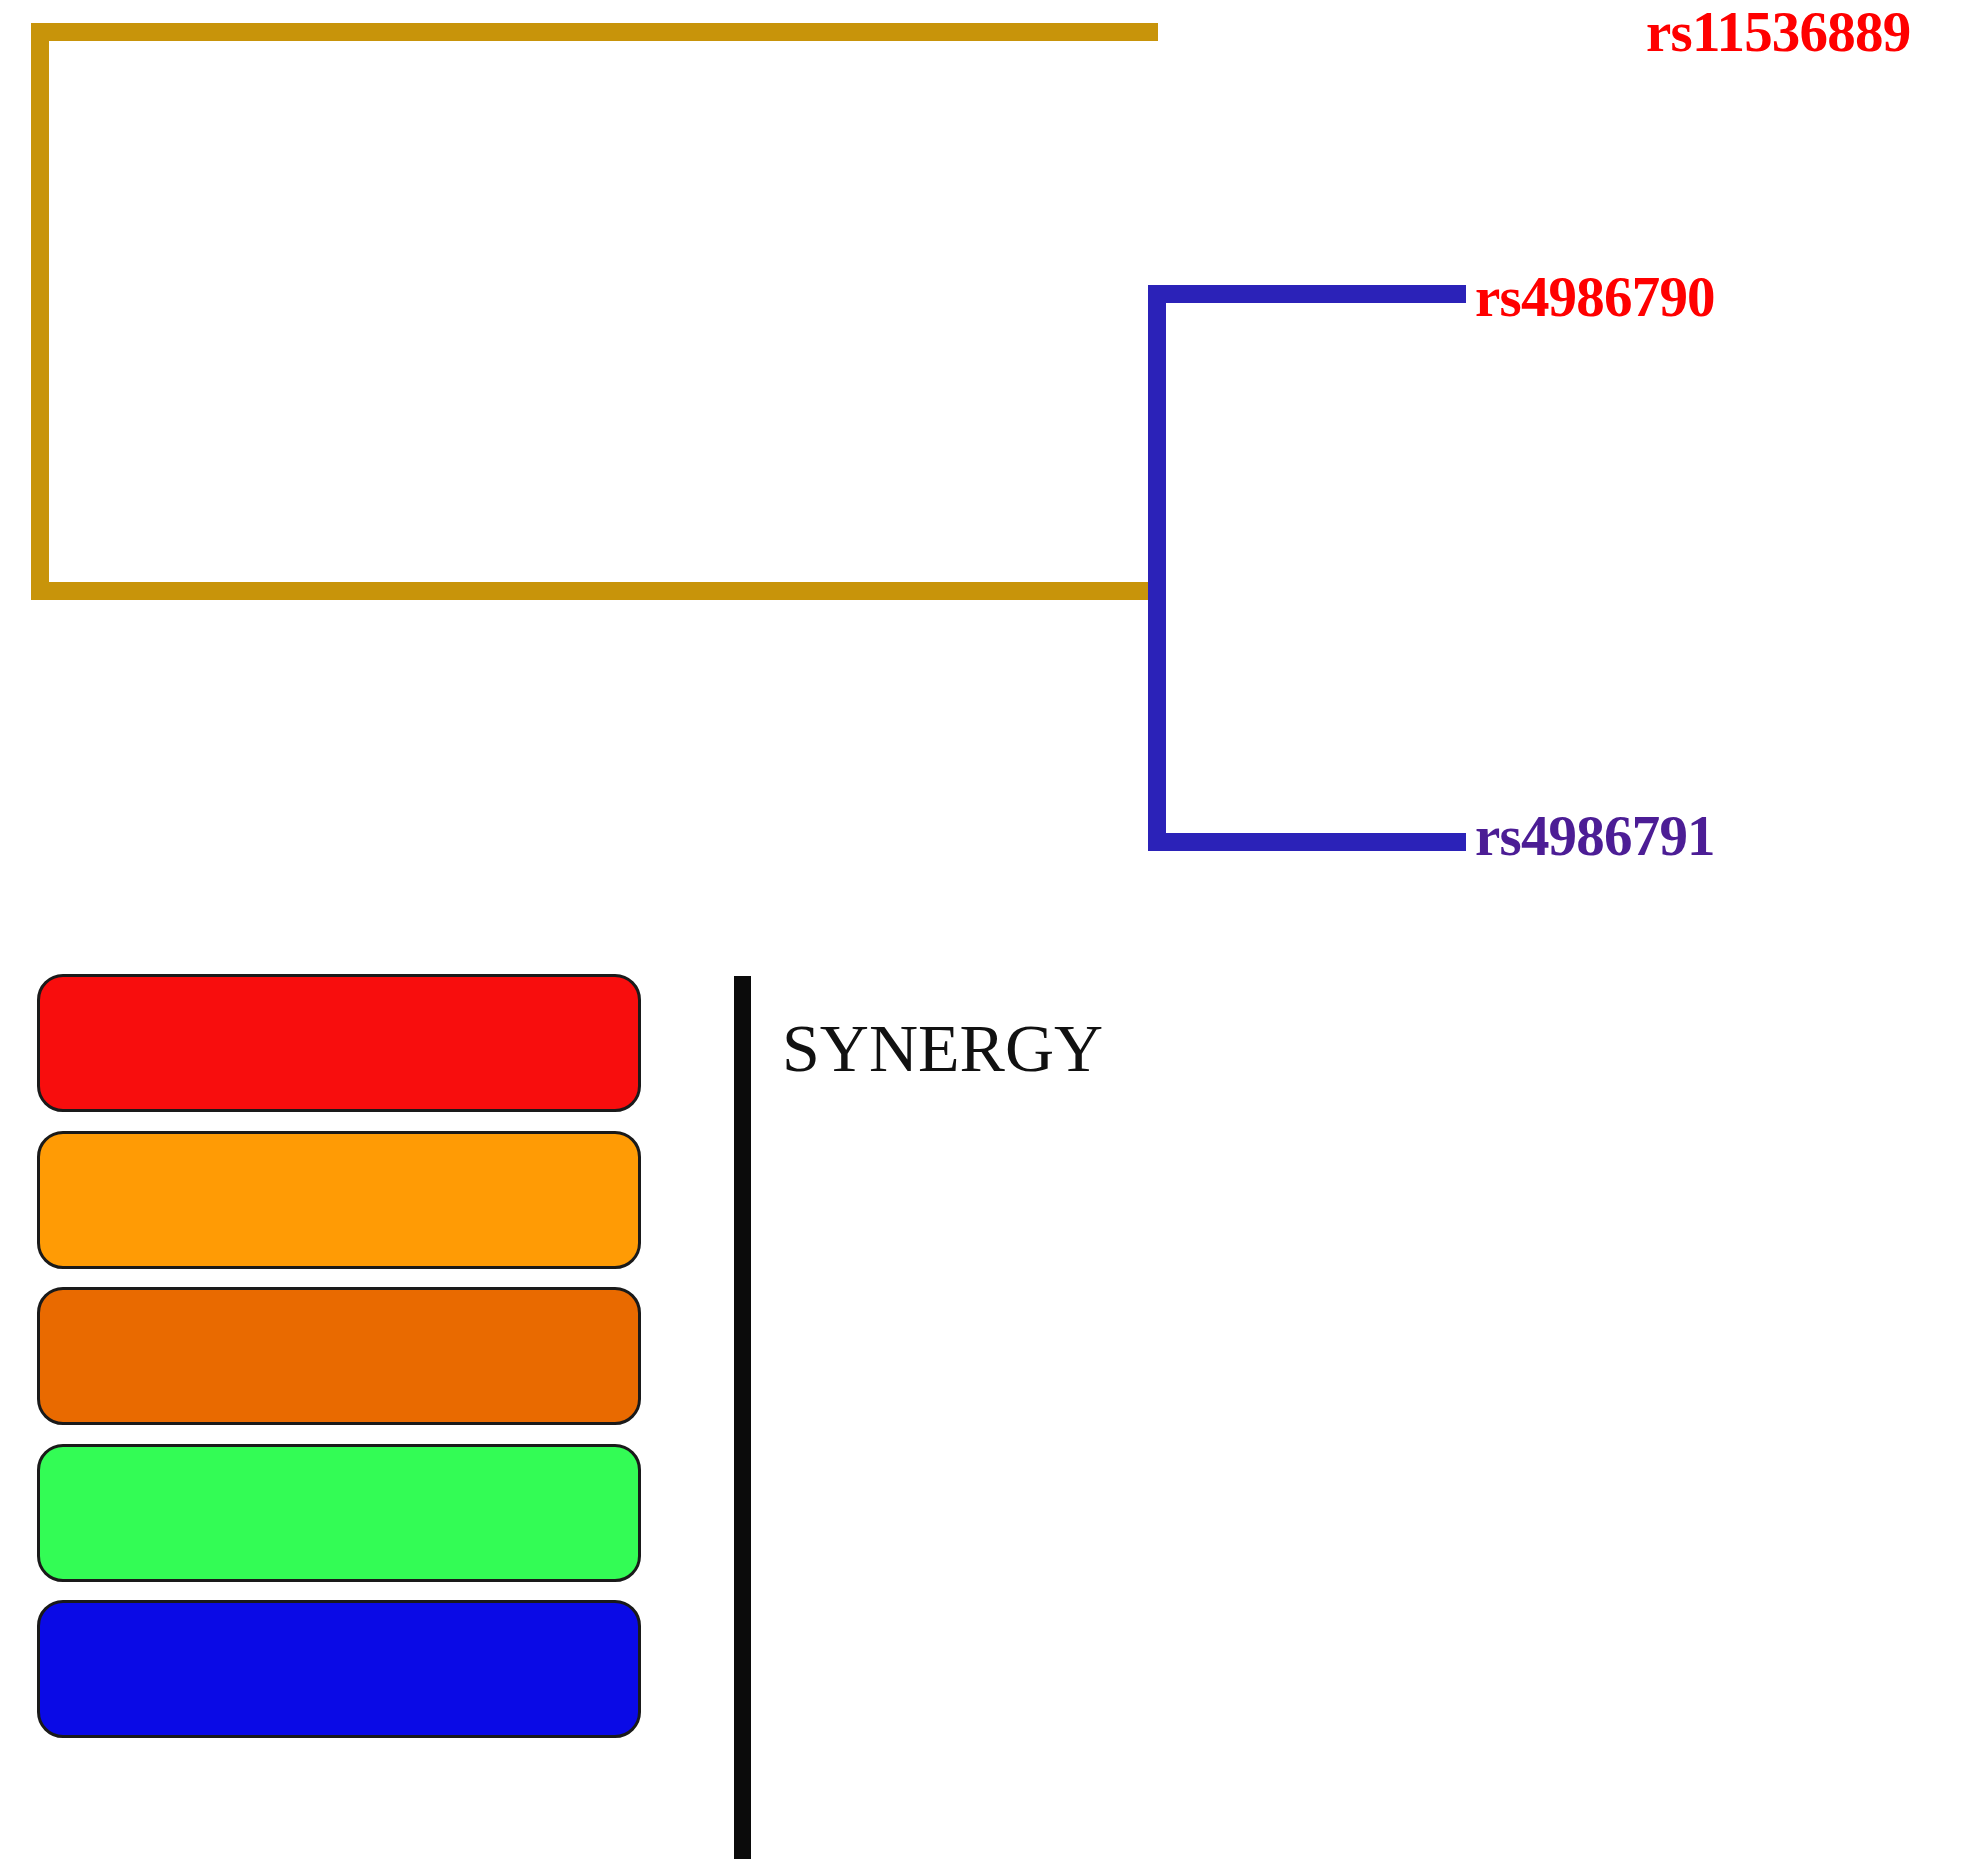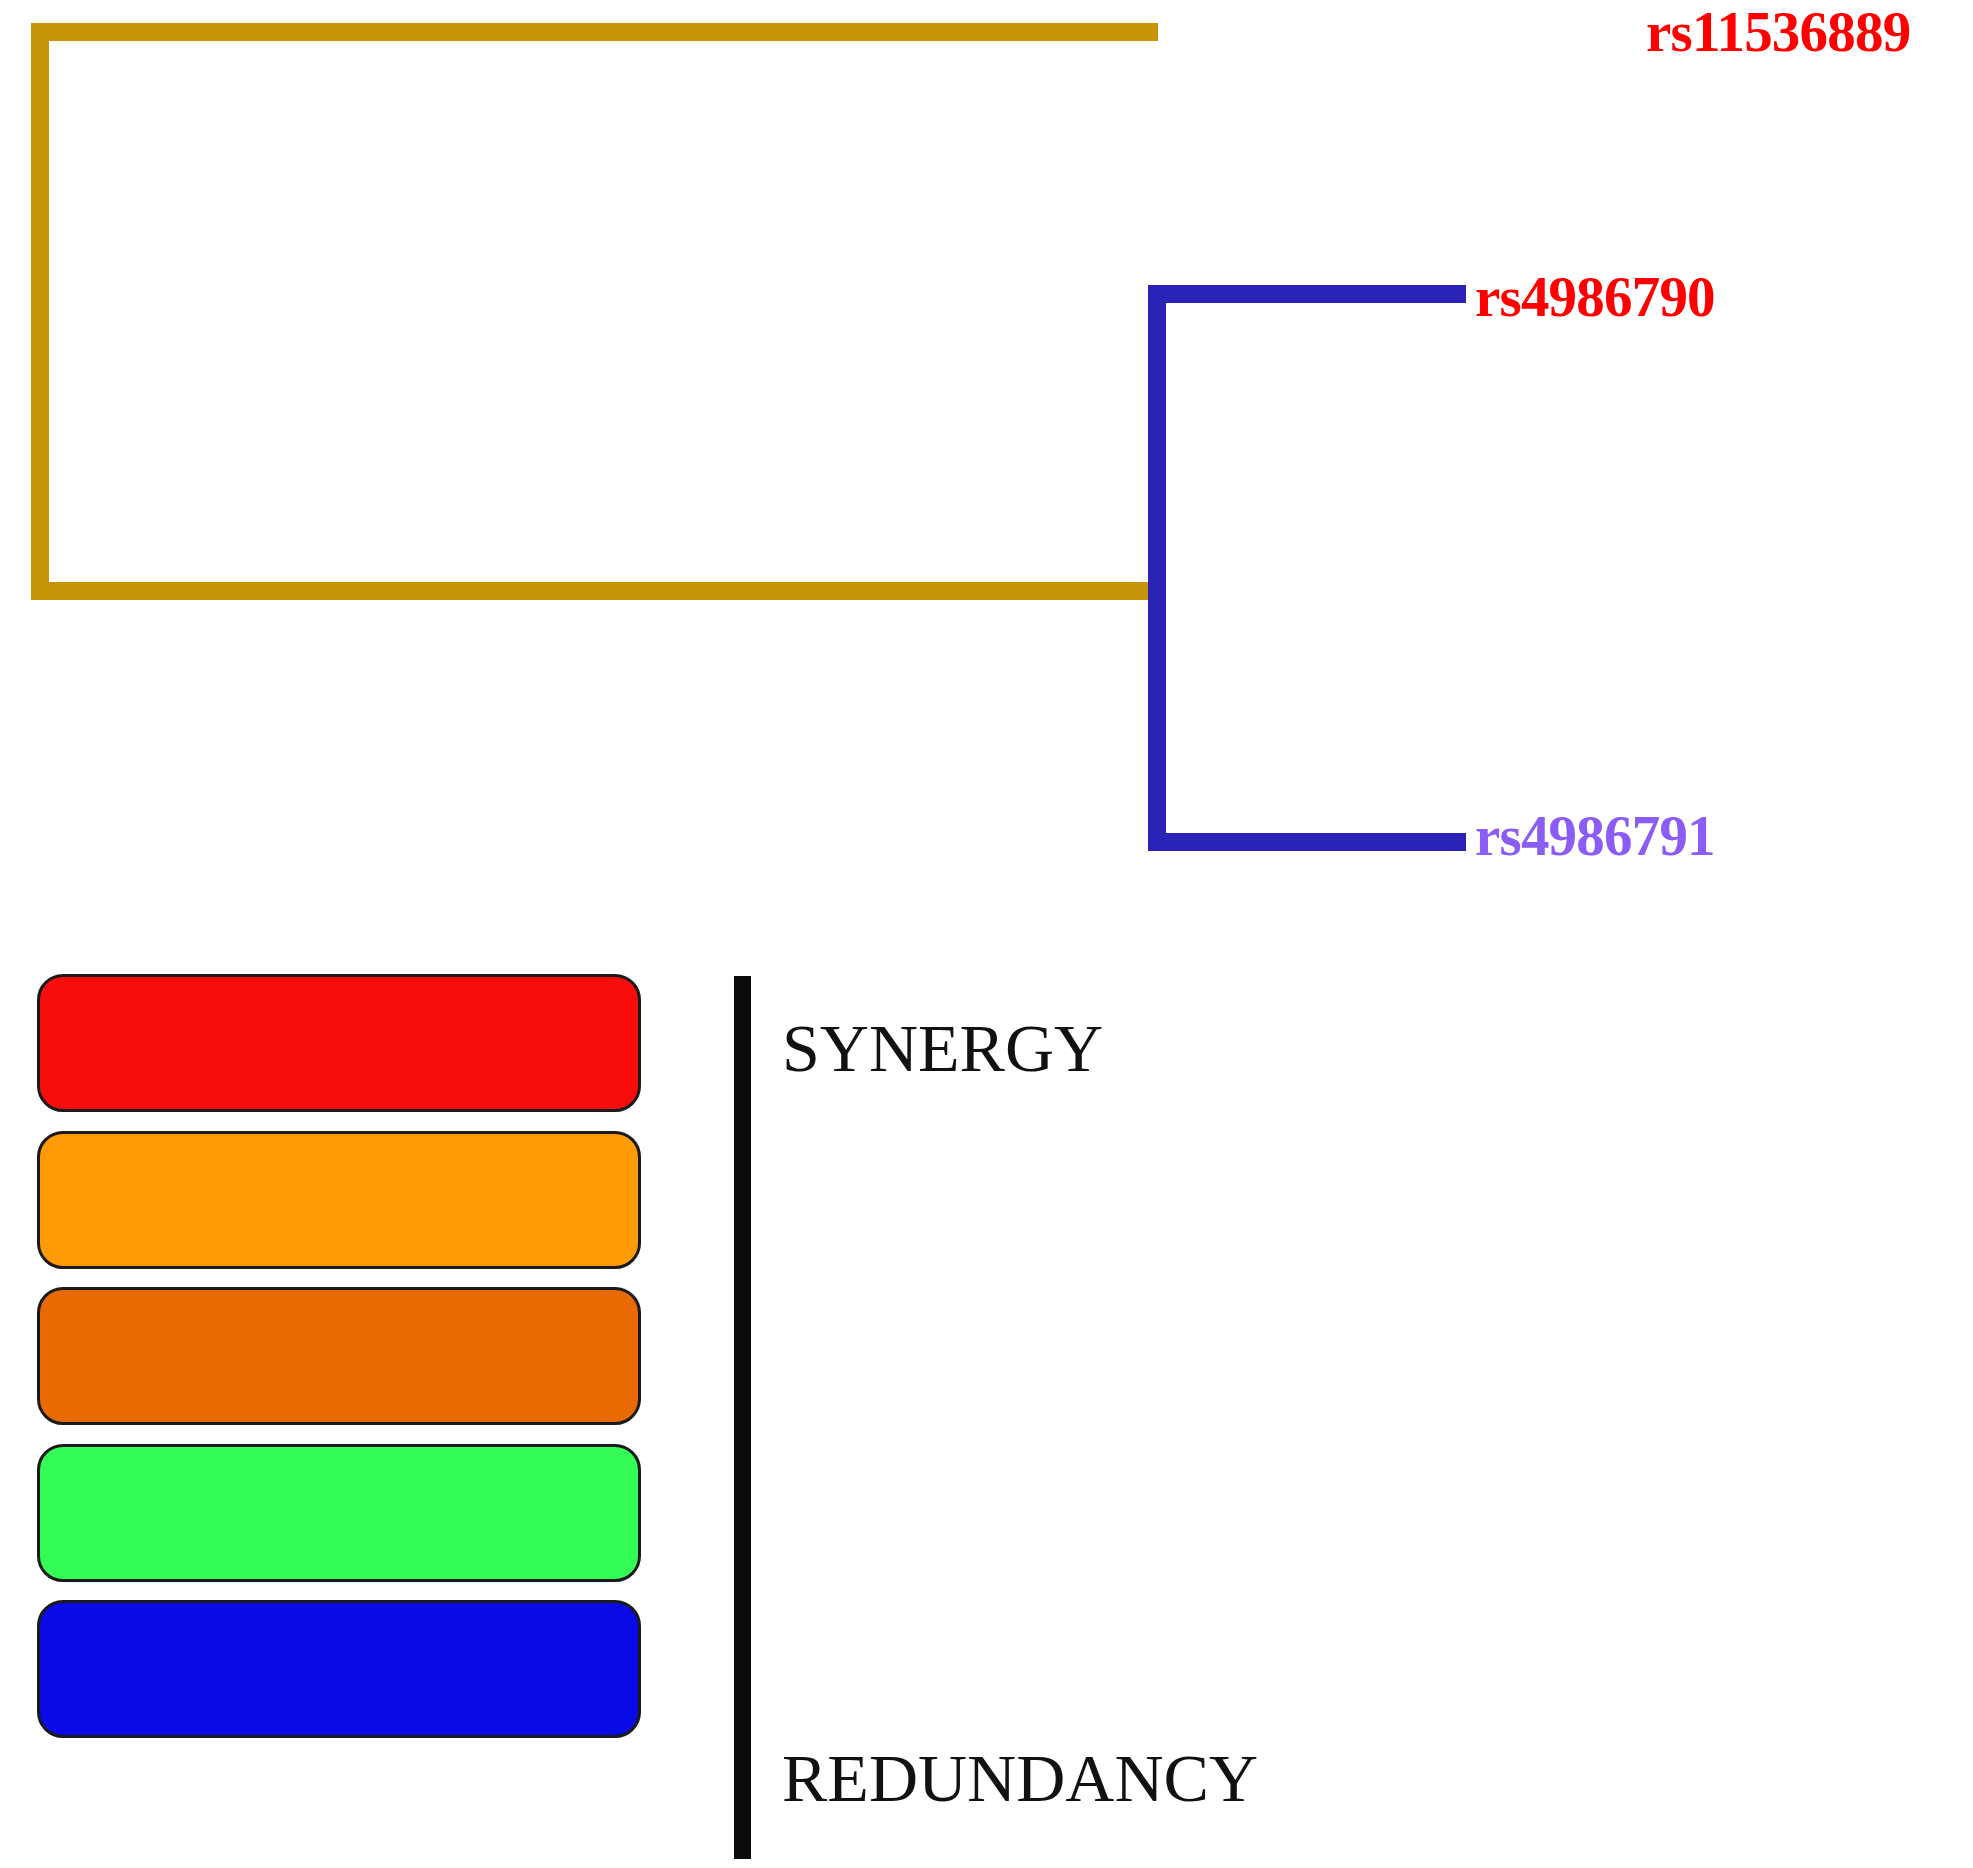--- a/index.html
+++ b/index.html
@@ -111,33 +111,32 @@
     <div class="branch h-seg gold" id="gold-top-arm" style="background-color: rgb(200, 148, 10);"></div>
     <div class="branch v-seg gold" id="gold-vertical" style="background-color: rgb(200, 148, 10);"></div>
     <div class="branch h-seg gold" id="gold-bottom-arm" style="background-color: rgb(200, 148, 10);"></div>
 
     <div class="branch v-seg indigo" id="indigo-vertical" style="background-color: rgb(43, 34, 184);"></div>
     <div class="branch h-seg indigo" id="indigo-top-arm" style="background-color: rgb(43, 34, 184);"></div>
     <div class="branch h-seg indigo" id="indigo-bottom-arm" style="background-color: rgb(43, 34, 184);"></div>
 
     <div class="leaf-label" id="label-rs11536889" style="color: rgb(255, 0, 0);">rs11536889</div>
     <div class="leaf-label" id="label-rs4986790" style="color: rgb(255, 0, 0);">rs4986790</div>
-    <div class="leaf-label" id="label-rs4986791" style="color: #8b5cf6;">rs4986791</div>
+    <div class="leaf-label" id="label-rs4986791" style="color: #4c1d95;">rs4986791</div>
   </div>
 
   <div id="legend">
 
     <div id="swatch-column">
       <div class="swatch" style="background-color: rgb(248, 13, 13);"></div>
       <div class="swatch" style="background-color: rgb(255, 155, 5);"></div>
       <div class="swatch" style="background-color: rgb(233, 106, 0);"></div>
       <div class="swatch" style="background-color: rgb(51, 252, 85);"></div>
       <div class="swatch" style="background-color: rgb(10, 10, 230);"></div>
     </div>
 
     <div id="axis-bar" style="background-color: rgb(11, 11, 11);"></div>
 
     <div class="axis-caption" id="caption-synergy">SYNERGY</div>
-    <div class="axis-caption" id="caption-redundancy">REDUNDANCY</div>
   </div>
 
 </div>
 
 
 </body></html>

